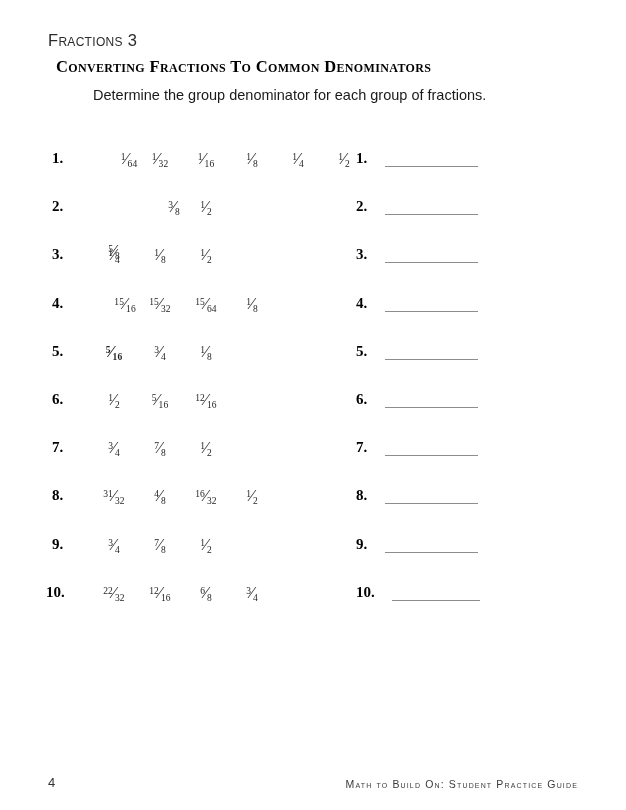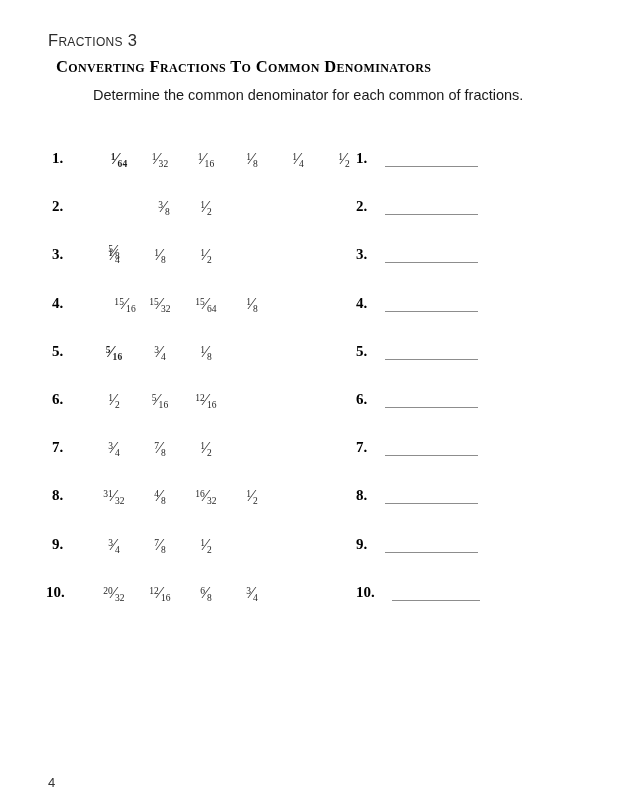--- a/index.html
+++ b/index.html
@@ -176,39 +176,39 @@
     white-space: nowrap;
   }
 </style>
 </head>
 <body>
 
 <div class="page">
 
   <div class="kicker">Fractions 3</div>
   <div class="title">Converting Fractions To Common Denominators</div>
-  <div class="instruction">Determine the common denominator for each common of fractions.</div>
+  <div class="instruction">Determine the group denominator for each group of fractions.</div>
 
   <div class="rows" id="rows">
       <div class="row" style="top: 150px;">
         <div class="qnum">1.</div>
         <div class="fracs">
-          <div class="slot" style="left: 5px; font-weight: bold;"><span class="frac"><span class="num">1</span><span class="bar">⁄</span><span class="den">64</span></span></div>
+          <div class="slot" style="left: 15px;"><span class="frac"><span class="num">1</span><span class="bar">⁄</span><span class="den">64</span></span></div>
           <div class="slot" style="left: 46px;"><span class="frac"><span class="num">1</span><span class="bar">⁄</span><span class="den">32</span></span></div>
           <div class="slot" style="left: 92px;"><span class="frac"><span class="num">1</span><span class="bar">⁄</span><span class="den">16</span></span></div>
           <div class="slot" style="left: 138px;"><span class="frac"><span class="num">1</span><span class="bar">⁄</span><span class="den">8</span></span></div>
           <div class="slot" style="left: 184px;"><span class="frac"><span class="num">1</span><span class="bar">⁄</span><span class="den">4</span></span></div>
           <div class="slot" style="left: 230px;"><span class="frac"><span class="num">1</span><span class="bar">⁄</span><span class="den">2</span></span></div>
         </div>
       </div>
       <div class="row" style="top: 198.2px;">
         <div class="qnum">2.</div>
         <div class="fracs">
           <div class="slot" style="left: 0px; margin-top: 44px;"><span class="frac"><span class="num">5</span><span class="bar">⁄</span><span class="den">8</span></span></div>
-          <div class="slot" style="left: 50px;"><span class="frac"><span class="num">3</span><span class="bar">⁄</span><span class="den">8</span></span></div>
+          <div class="slot" style="left: 60px;"><span class="frac"><span class="num">3</span><span class="bar">⁄</span><span class="den">8</span></span></div>
           <div class="slot" style="left: 92px;"><span class="frac"><span class="num">1</span><span class="bar">⁄</span><span class="den">2</span></span></div>
         </div>
       </div>
       <div class="row" style="top: 246.4px;">
         <div class="qnum">3.</div>
         <div class="fracs">
           <div class="slot" style="left: 0px;"><span class="frac"><span class="num">1</span><span class="bar">⁄</span><span class="den">4</span></span></div>
           <div class="slot" style="left: 46px;"><span class="frac"><span class="num">1</span><span class="bar">⁄</span><span class="den">8</span></span></div>
           <div class="slot" style="left: 92px;"><span class="frac"><span class="num">1</span><span class="bar">⁄</span><span class="den">2</span></span></div>
         </div>
@@ -259,21 +259,21 @@
         <div class="qnum">9.</div>
         <div class="fracs">
           <div class="slot" style="left: 0px;"><span class="frac"><span class="num">3</span><span class="bar">⁄</span><span class="den">4</span></span></div>
           <div class="slot" style="left: 46px;"><span class="frac"><span class="num">7</span><span class="bar">⁄</span><span class="den">8</span></span></div>
           <div class="slot" style="left: 92px;"><span class="frac"><span class="num">1</span><span class="bar">⁄</span><span class="den">2</span></span></div>
         </div>
       </div>
       <div class="row" style="top: 583.8px;">
         <div class="qnum wide">10.</div>
         <div class="fracs">
-          <div class="slot" style="left: 0px;"><span class="frac"><span class="num">20</span><span class="bar">⁄</span><span class="den">32</span></span></div>
+          <div class="slot" style="left: 0px;"><span class="frac"><span class="num">22</span><span class="bar">⁄</span><span class="den">32</span></span></div>
           <div class="slot" style="left: 46px;"><span class="frac"><span class="num">12</span><span class="bar">⁄</span><span class="den">16</span></span></div>
           <div class="slot" style="left: 92px;"><span class="frac"><span class="num">6</span><span class="bar">⁄</span><span class="den">8</span></span></div>
           <div class="slot" style="left: 138px;"><span class="frac"><span class="num">3</span><span class="bar">⁄</span><span class="den">4</span></span></div>
         </div>
       </div>
     </div>
   <div class="answers" id="answers">
       <div class="arow" style="top: 150px;">
         <div class="anum">1.</div>
         <div class="ablank"></div>
@@ -310,14 +310,15 @@
         <div class="anum">9.</div>
         <div class="ablank"></div>
       </div>
       <div class="arow wide" style="top: 583.8px;">
         <div class="anum">10.</div>
         <div class="ablank"></div>
       </div>
     </div>
 
   <div class="footer-page">4</div>
+  <div class="footer-note">Math to Build On: Student Practice Guide</div>
 
 </div>
 
 </body></html>

